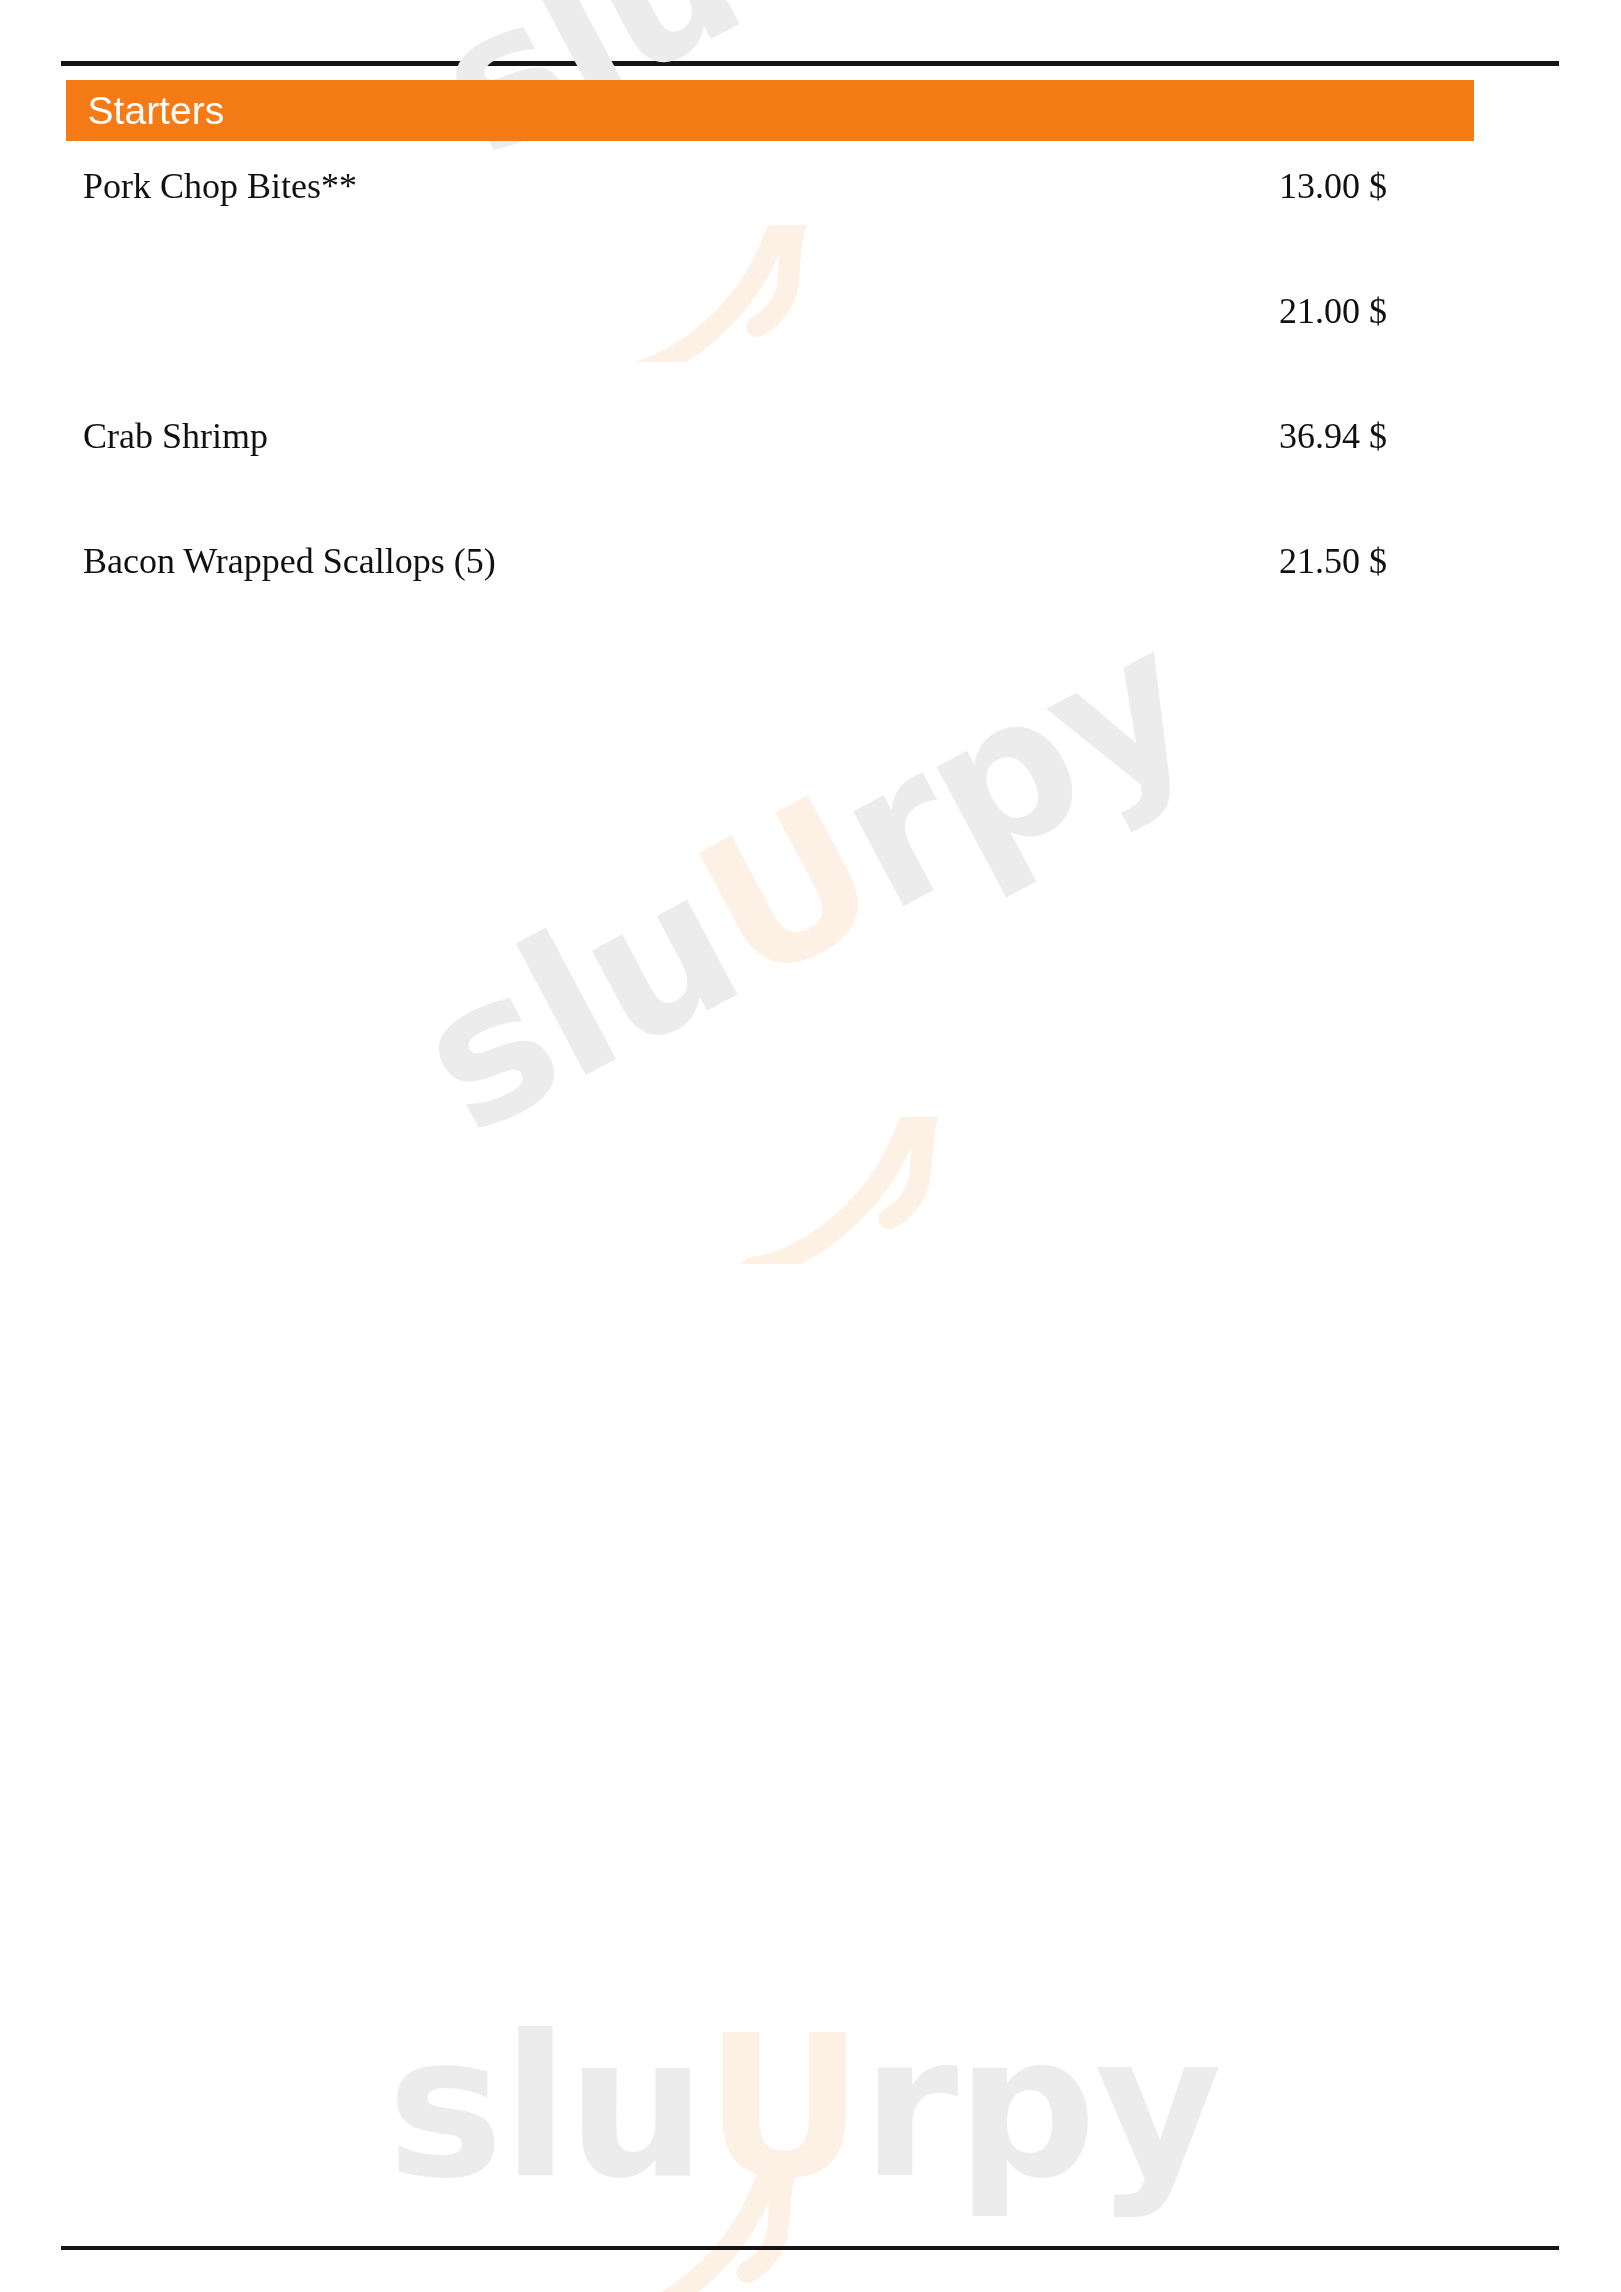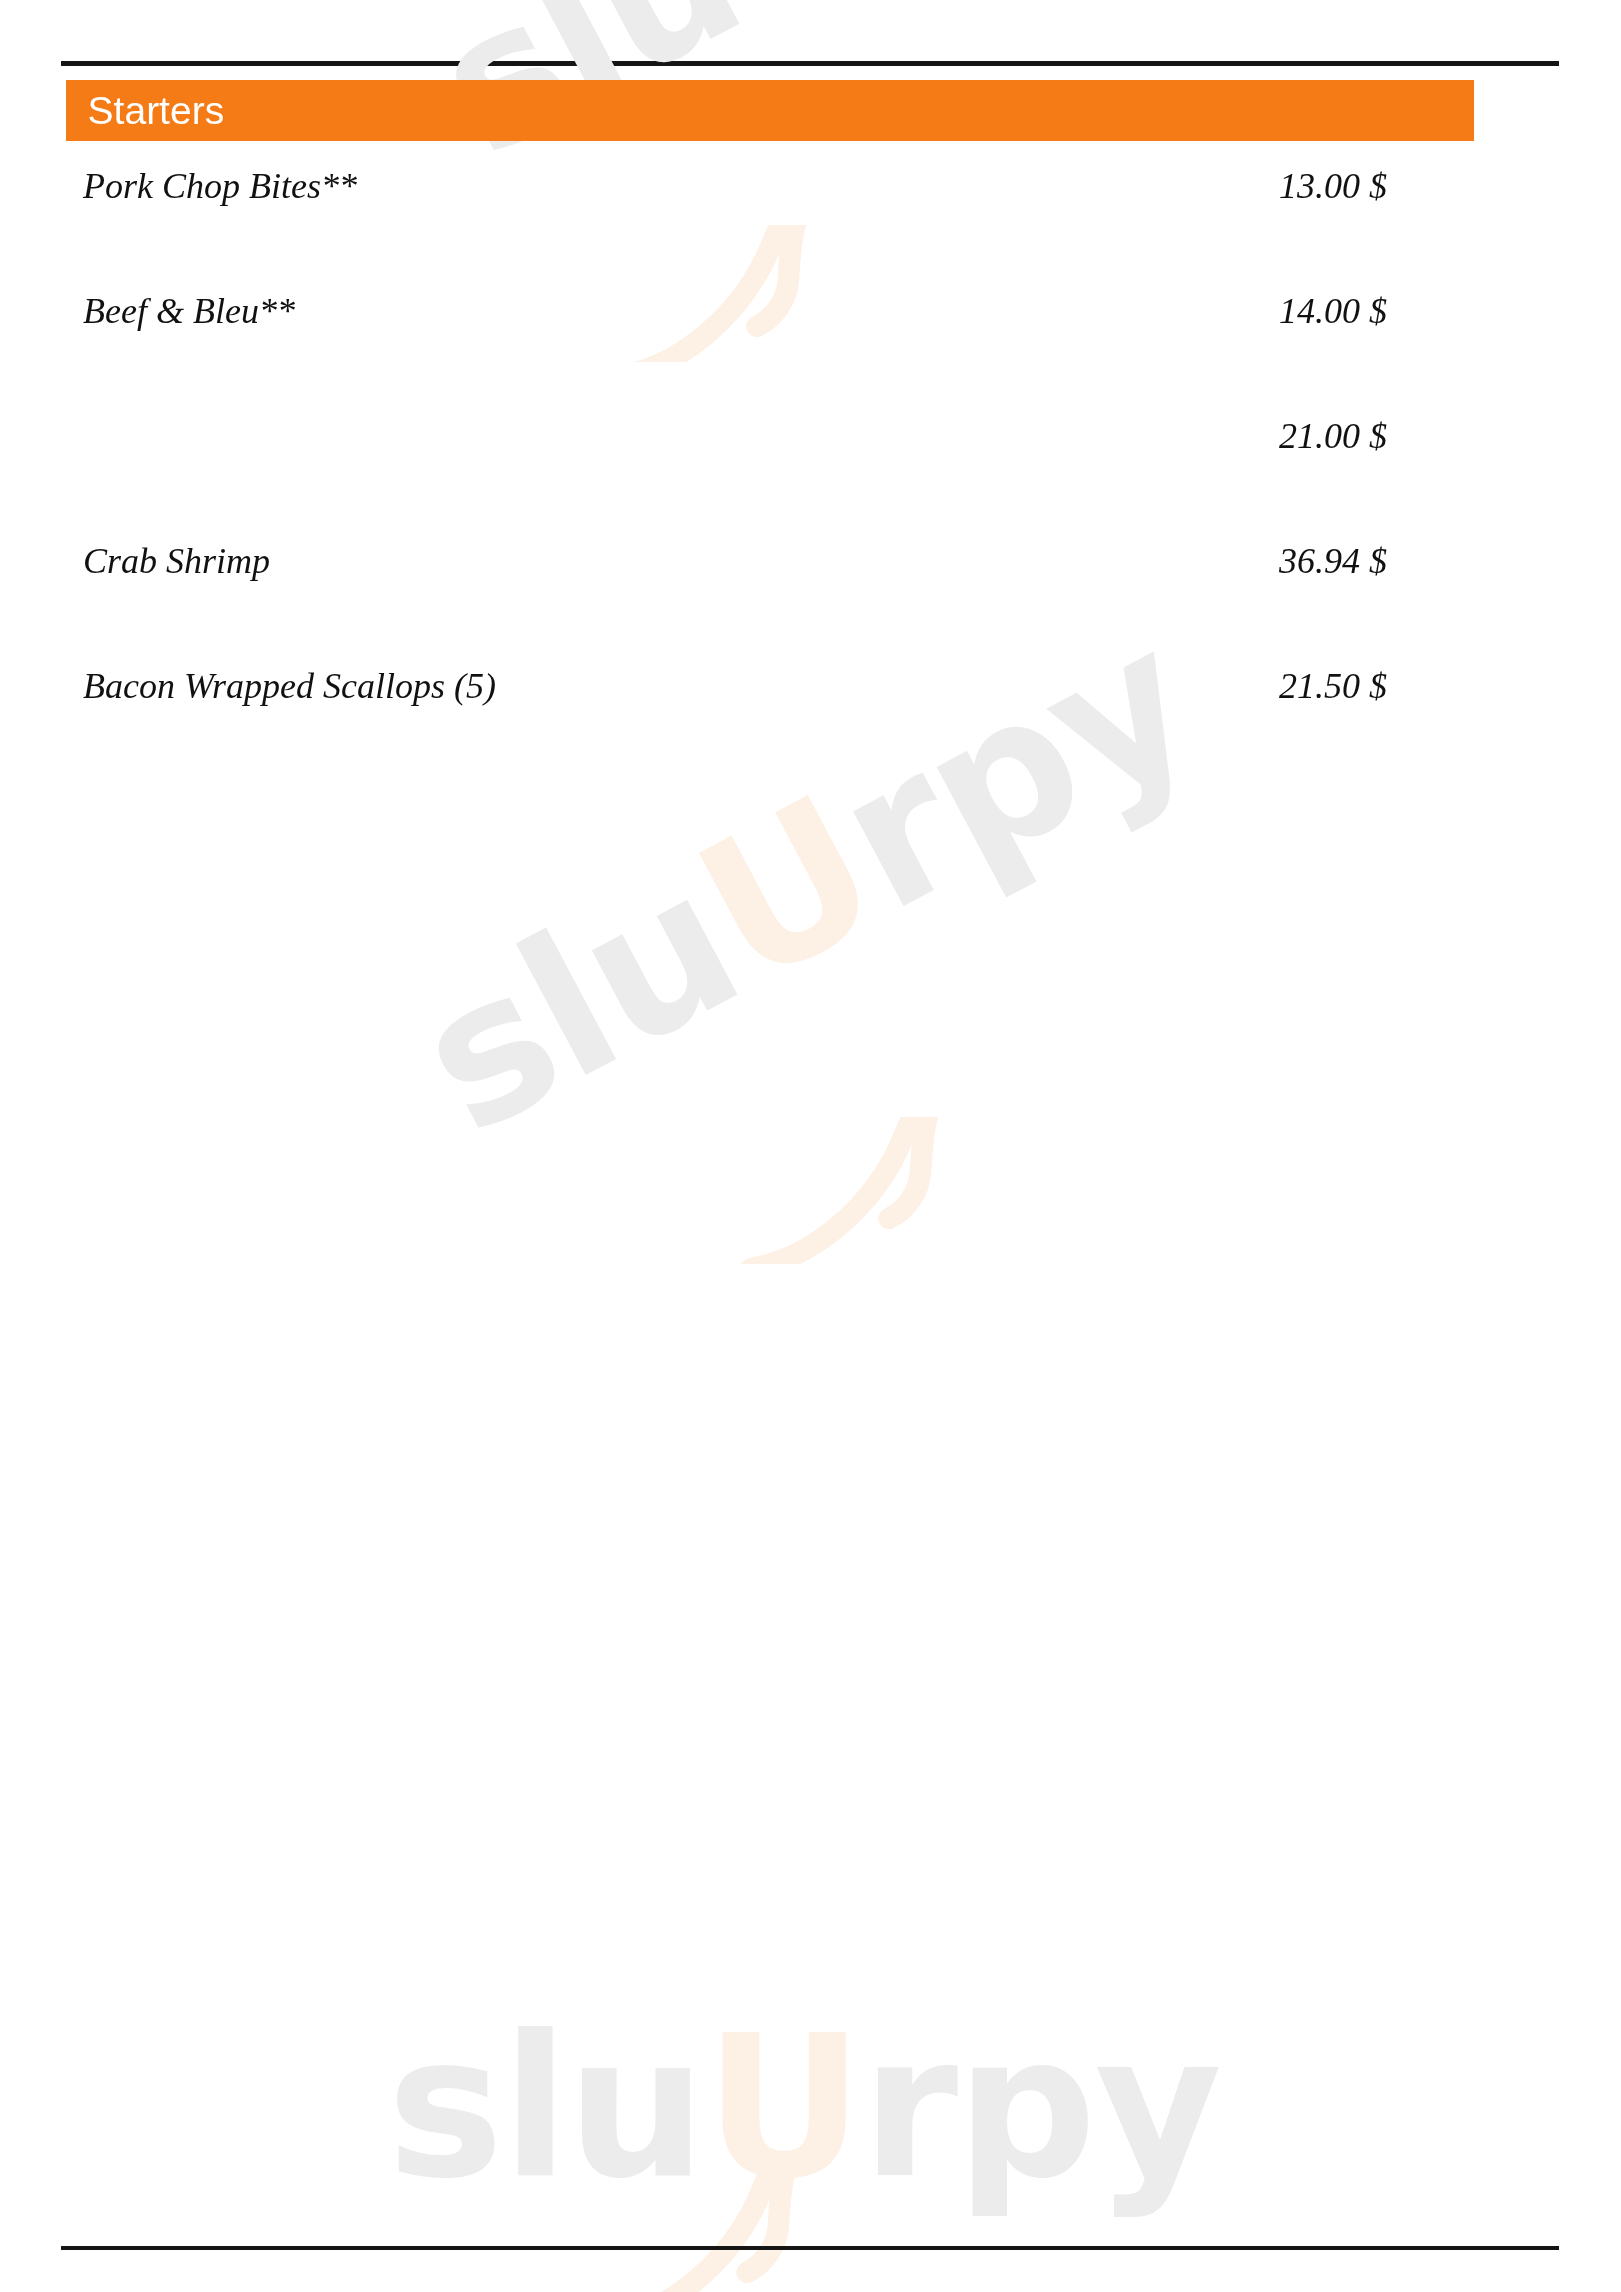--- a/index.html
+++ b/index.html
@@ -108,21 +108,20 @@
   
   .menu-list {
     position: absolute;
     left: 83px;
     top: 165px;
     width: 1304px;
   }
   .menu-row {
     position: relative;
     height: 125px;
-    font-style: italic;
   }
   .menu-row .item-name {
     position: absolute;
     left: 0;
     top: 0;
     font-size: 36px;
     color: #111111;
     line-height: 43px;
     white-space: nowrap;
   }
@@ -169,24 +168,20 @@
     <div class="section-title">Starters</div>
   </div>
 
   <div class="menu-list">
 
     <div class="menu-row">
       <div class="item-name">Pork Chop Bites**</div>
       <div class="item-price">13.00 $</div>
     </div>
 
-    <div class="menu-row">
-      <div class="item-name">Beef &amp; Bleu**</div>
-      <div class="item-price">14.00 $</div>
-    </div>
 
     <div class="menu-row">
       <div class="item-price">21.00 $</div>
     </div>
 
     <div class="menu-row">
       <div class="item-name">Crab Shrimp</div>
       <div class="item-price">36.94 $</div>
     </div>
 

